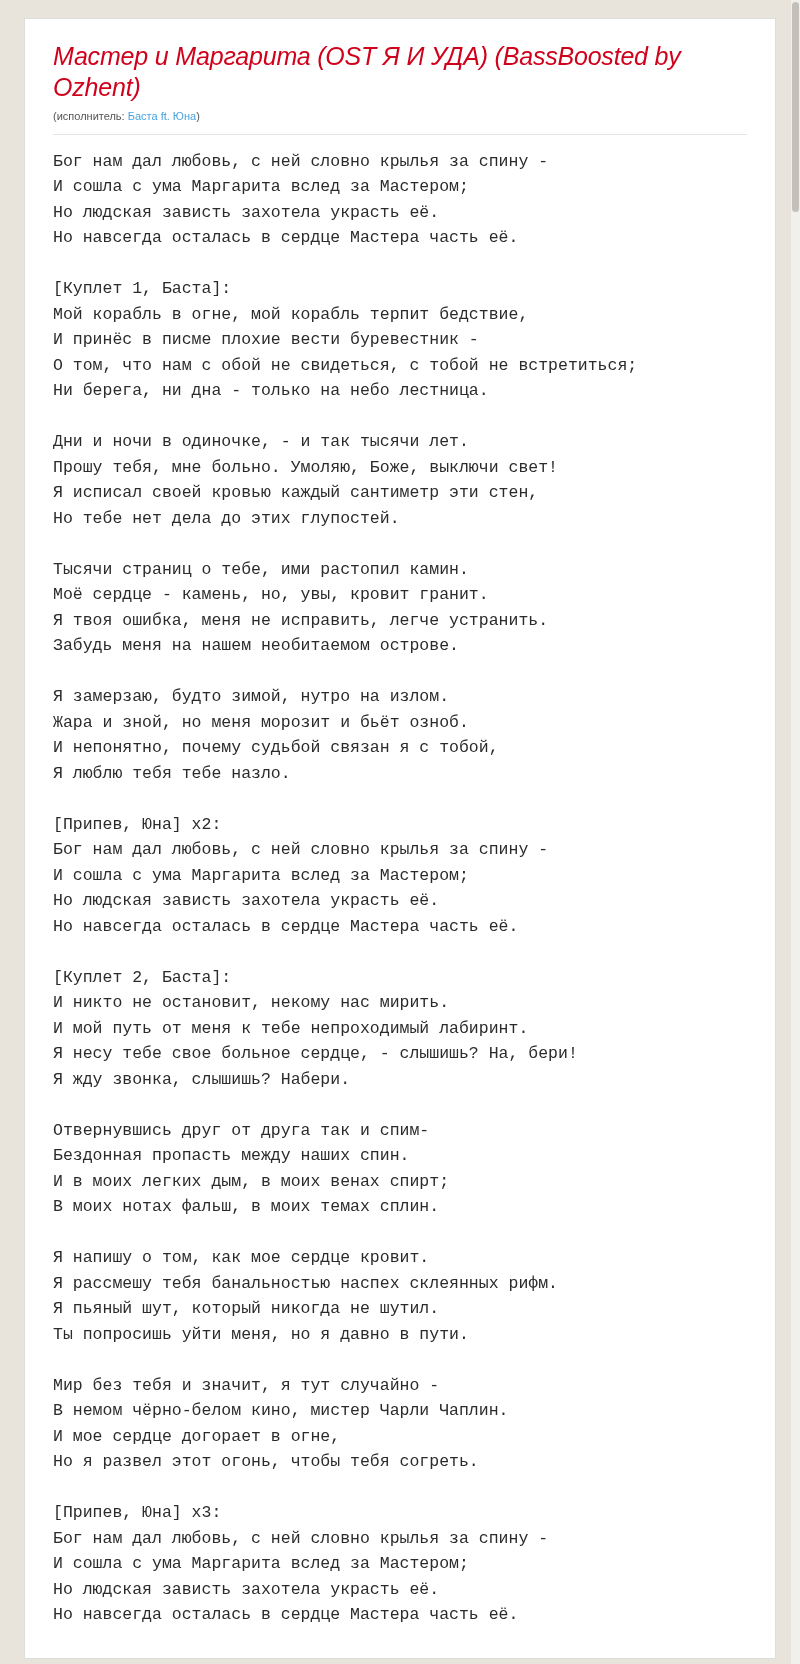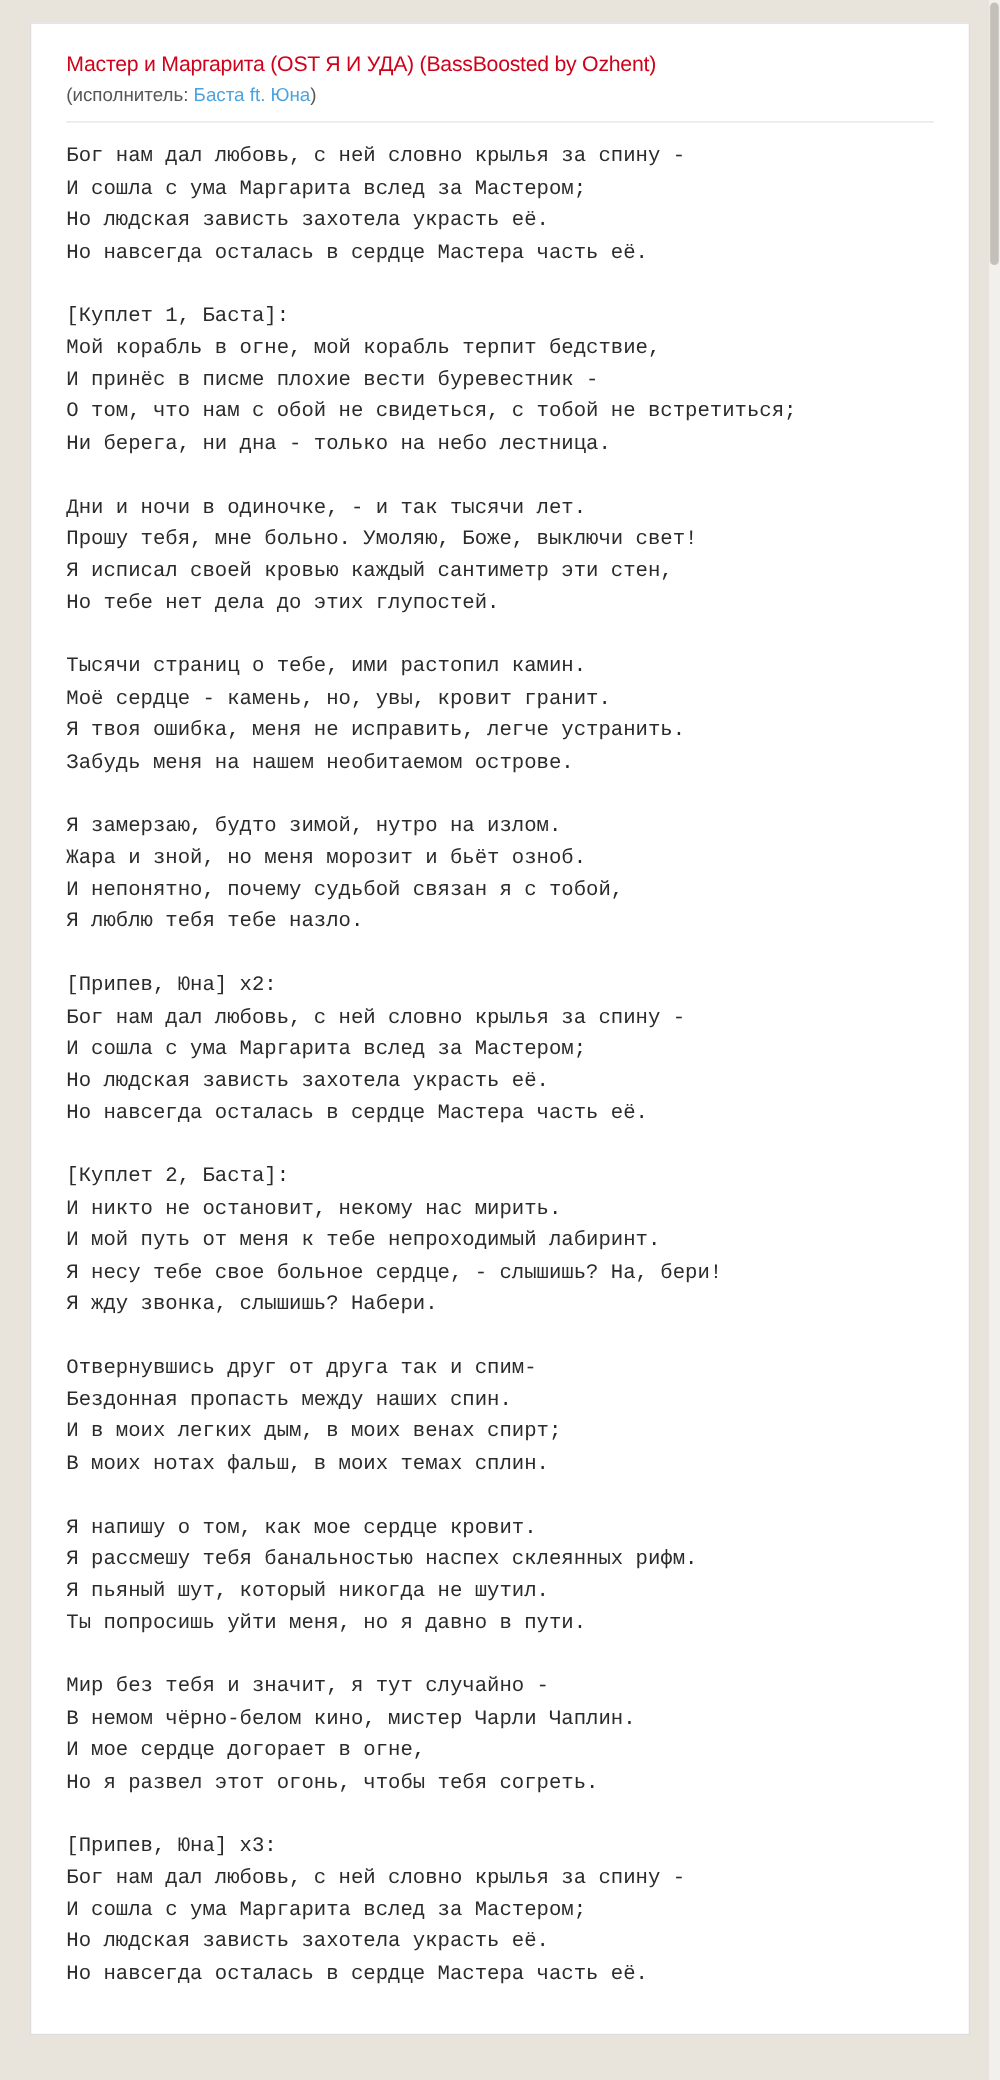--- a/index.html
+++ b/index.html
@@ -22,28 +22,29 @@
   }
   .sheet {
     background: #ffffff;
     border: 1px solid #dddddd;
     box-sizing: border-box;
     padding: 22px 28px 30px 28px;
     min-height: 1610px;
   }
   .song-title {
     color: #d0021b;
-    font-size: 17px;
+    font-size: 25px;
     line-height: 1.25;
     font-weight: normal;
     margin: 0 0 6px 0;
     letter-spacing: -0.2px;
+    font-style: italic;
   }
   .artist-line {
-    font-size: 15px;
+    font-size: 11px;
     color: #555555;
     margin: 0 0 12px 0;
   }
   .artist-line a {
     color: #4aa3df;
     text-decoration: none;
   }
   .divider {
     border: 0;
     border-top: 1px solid #e4e4e4;

